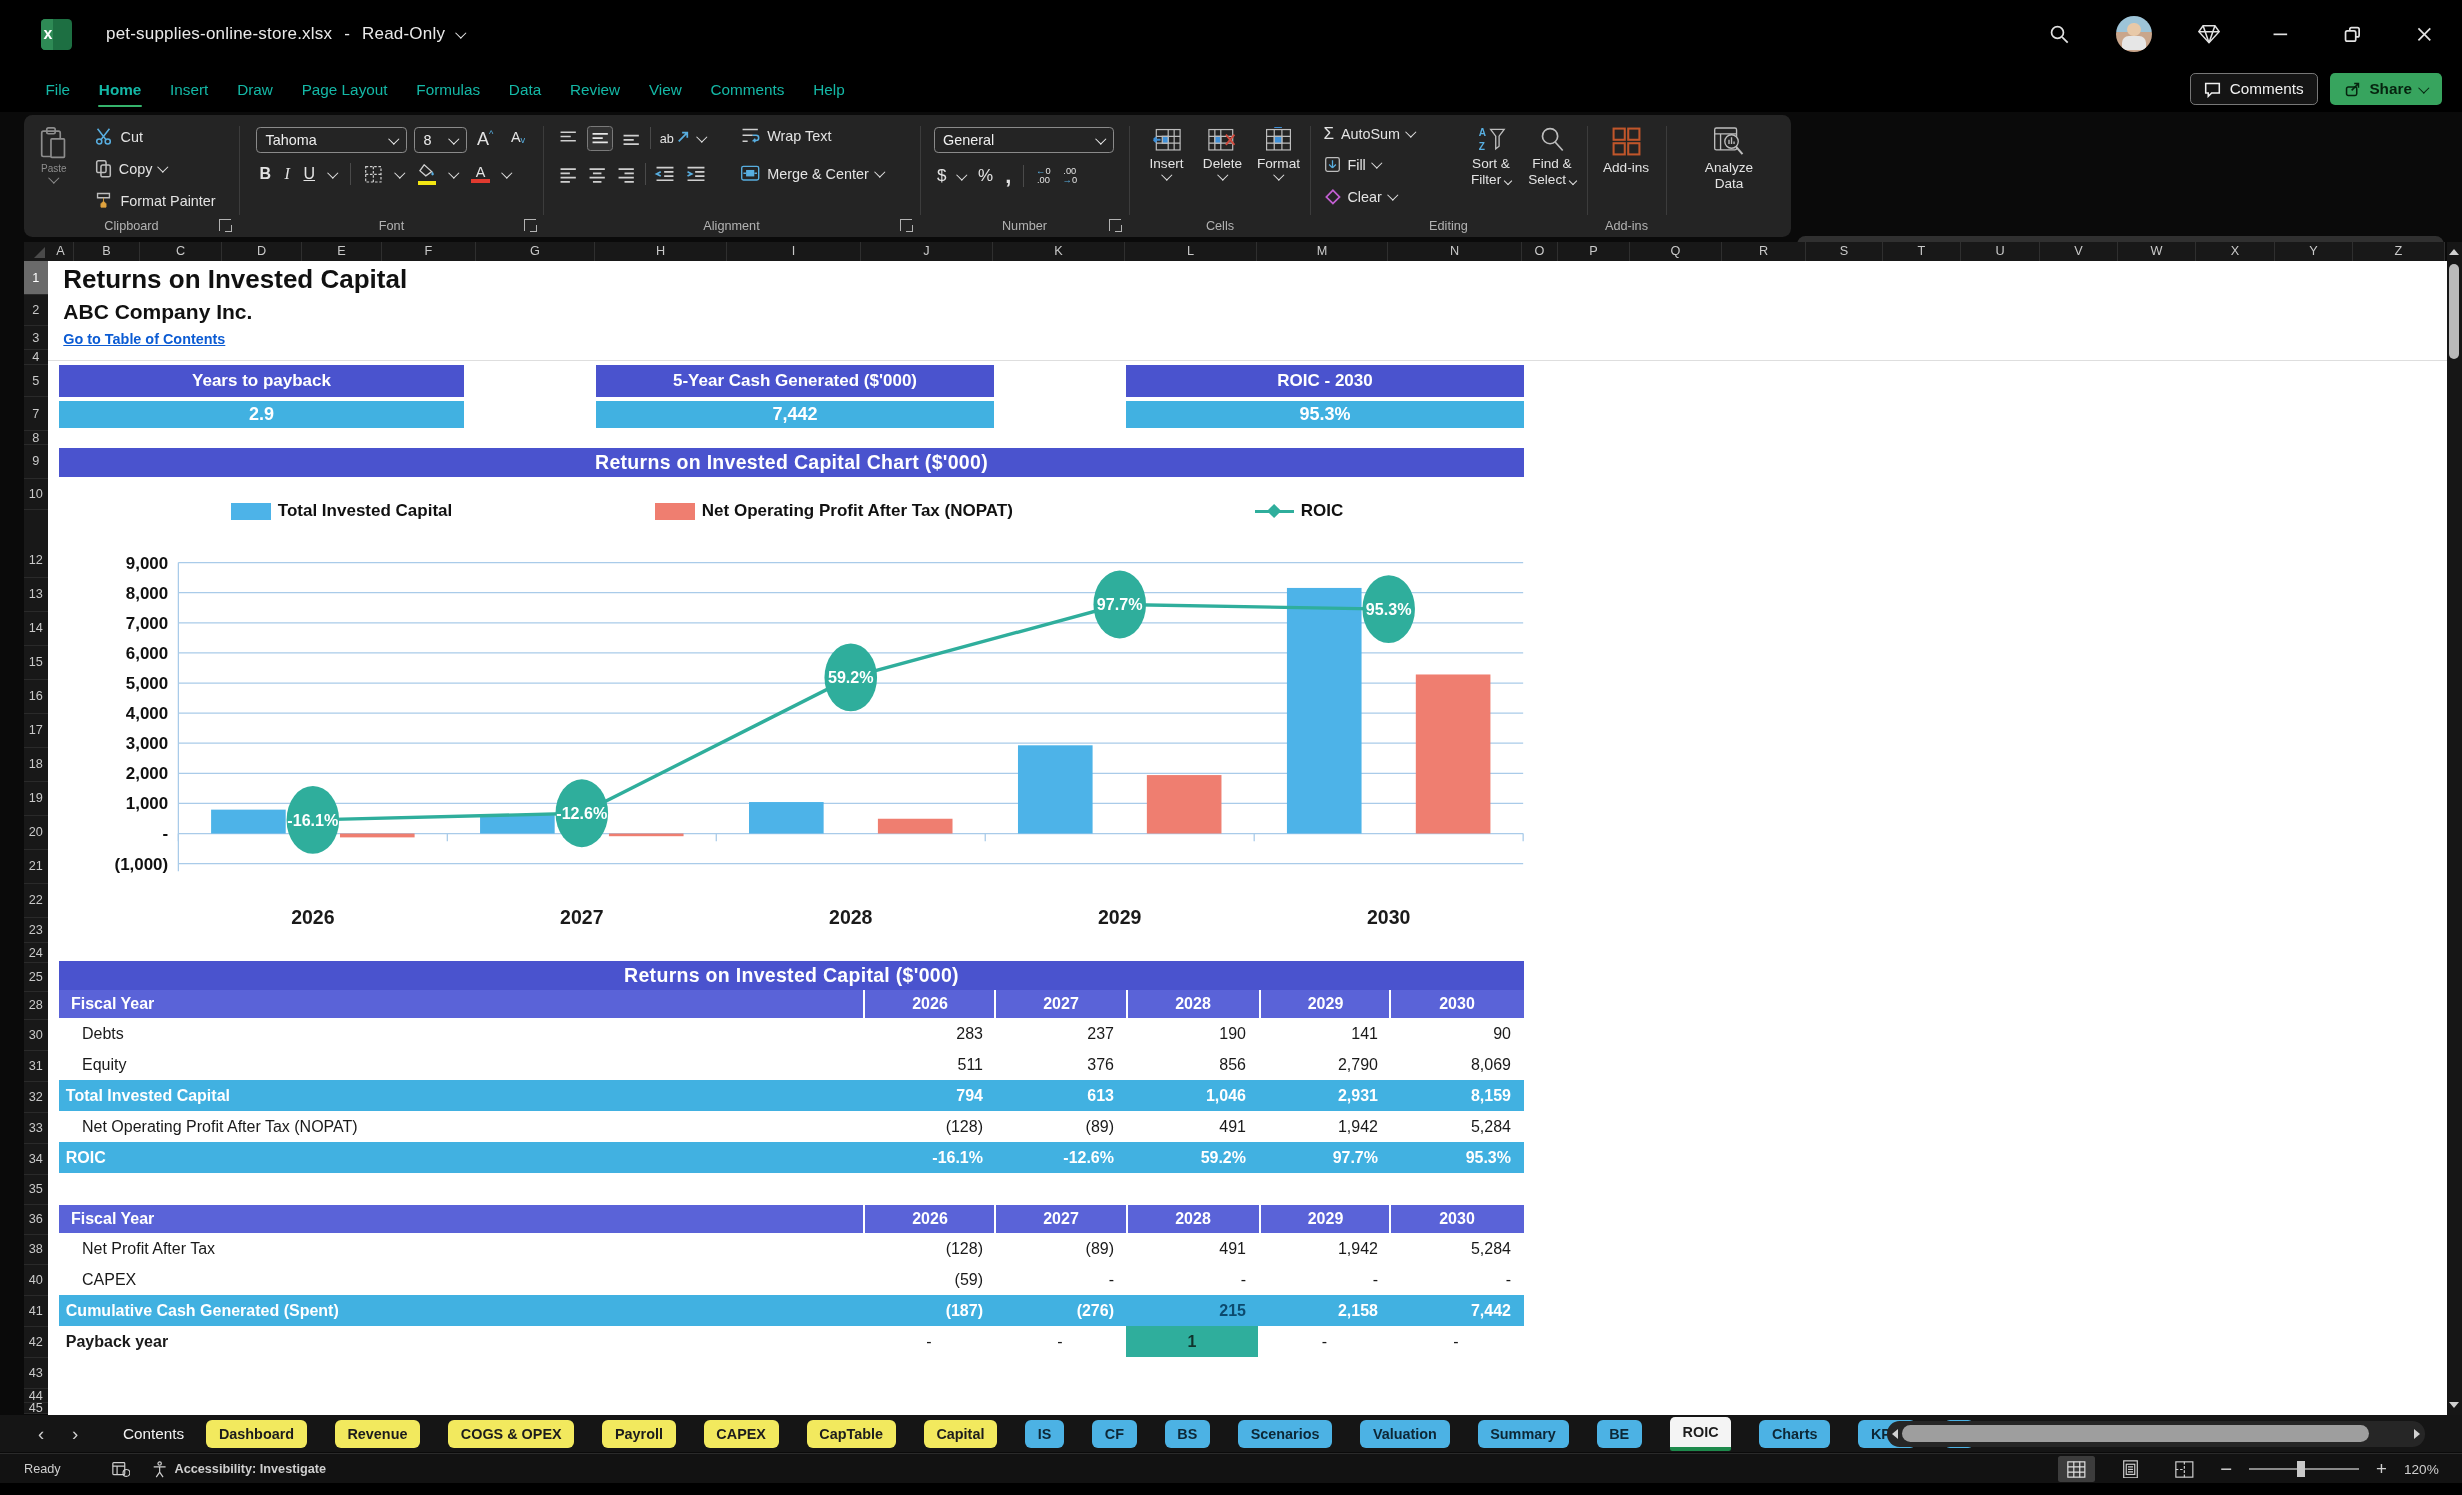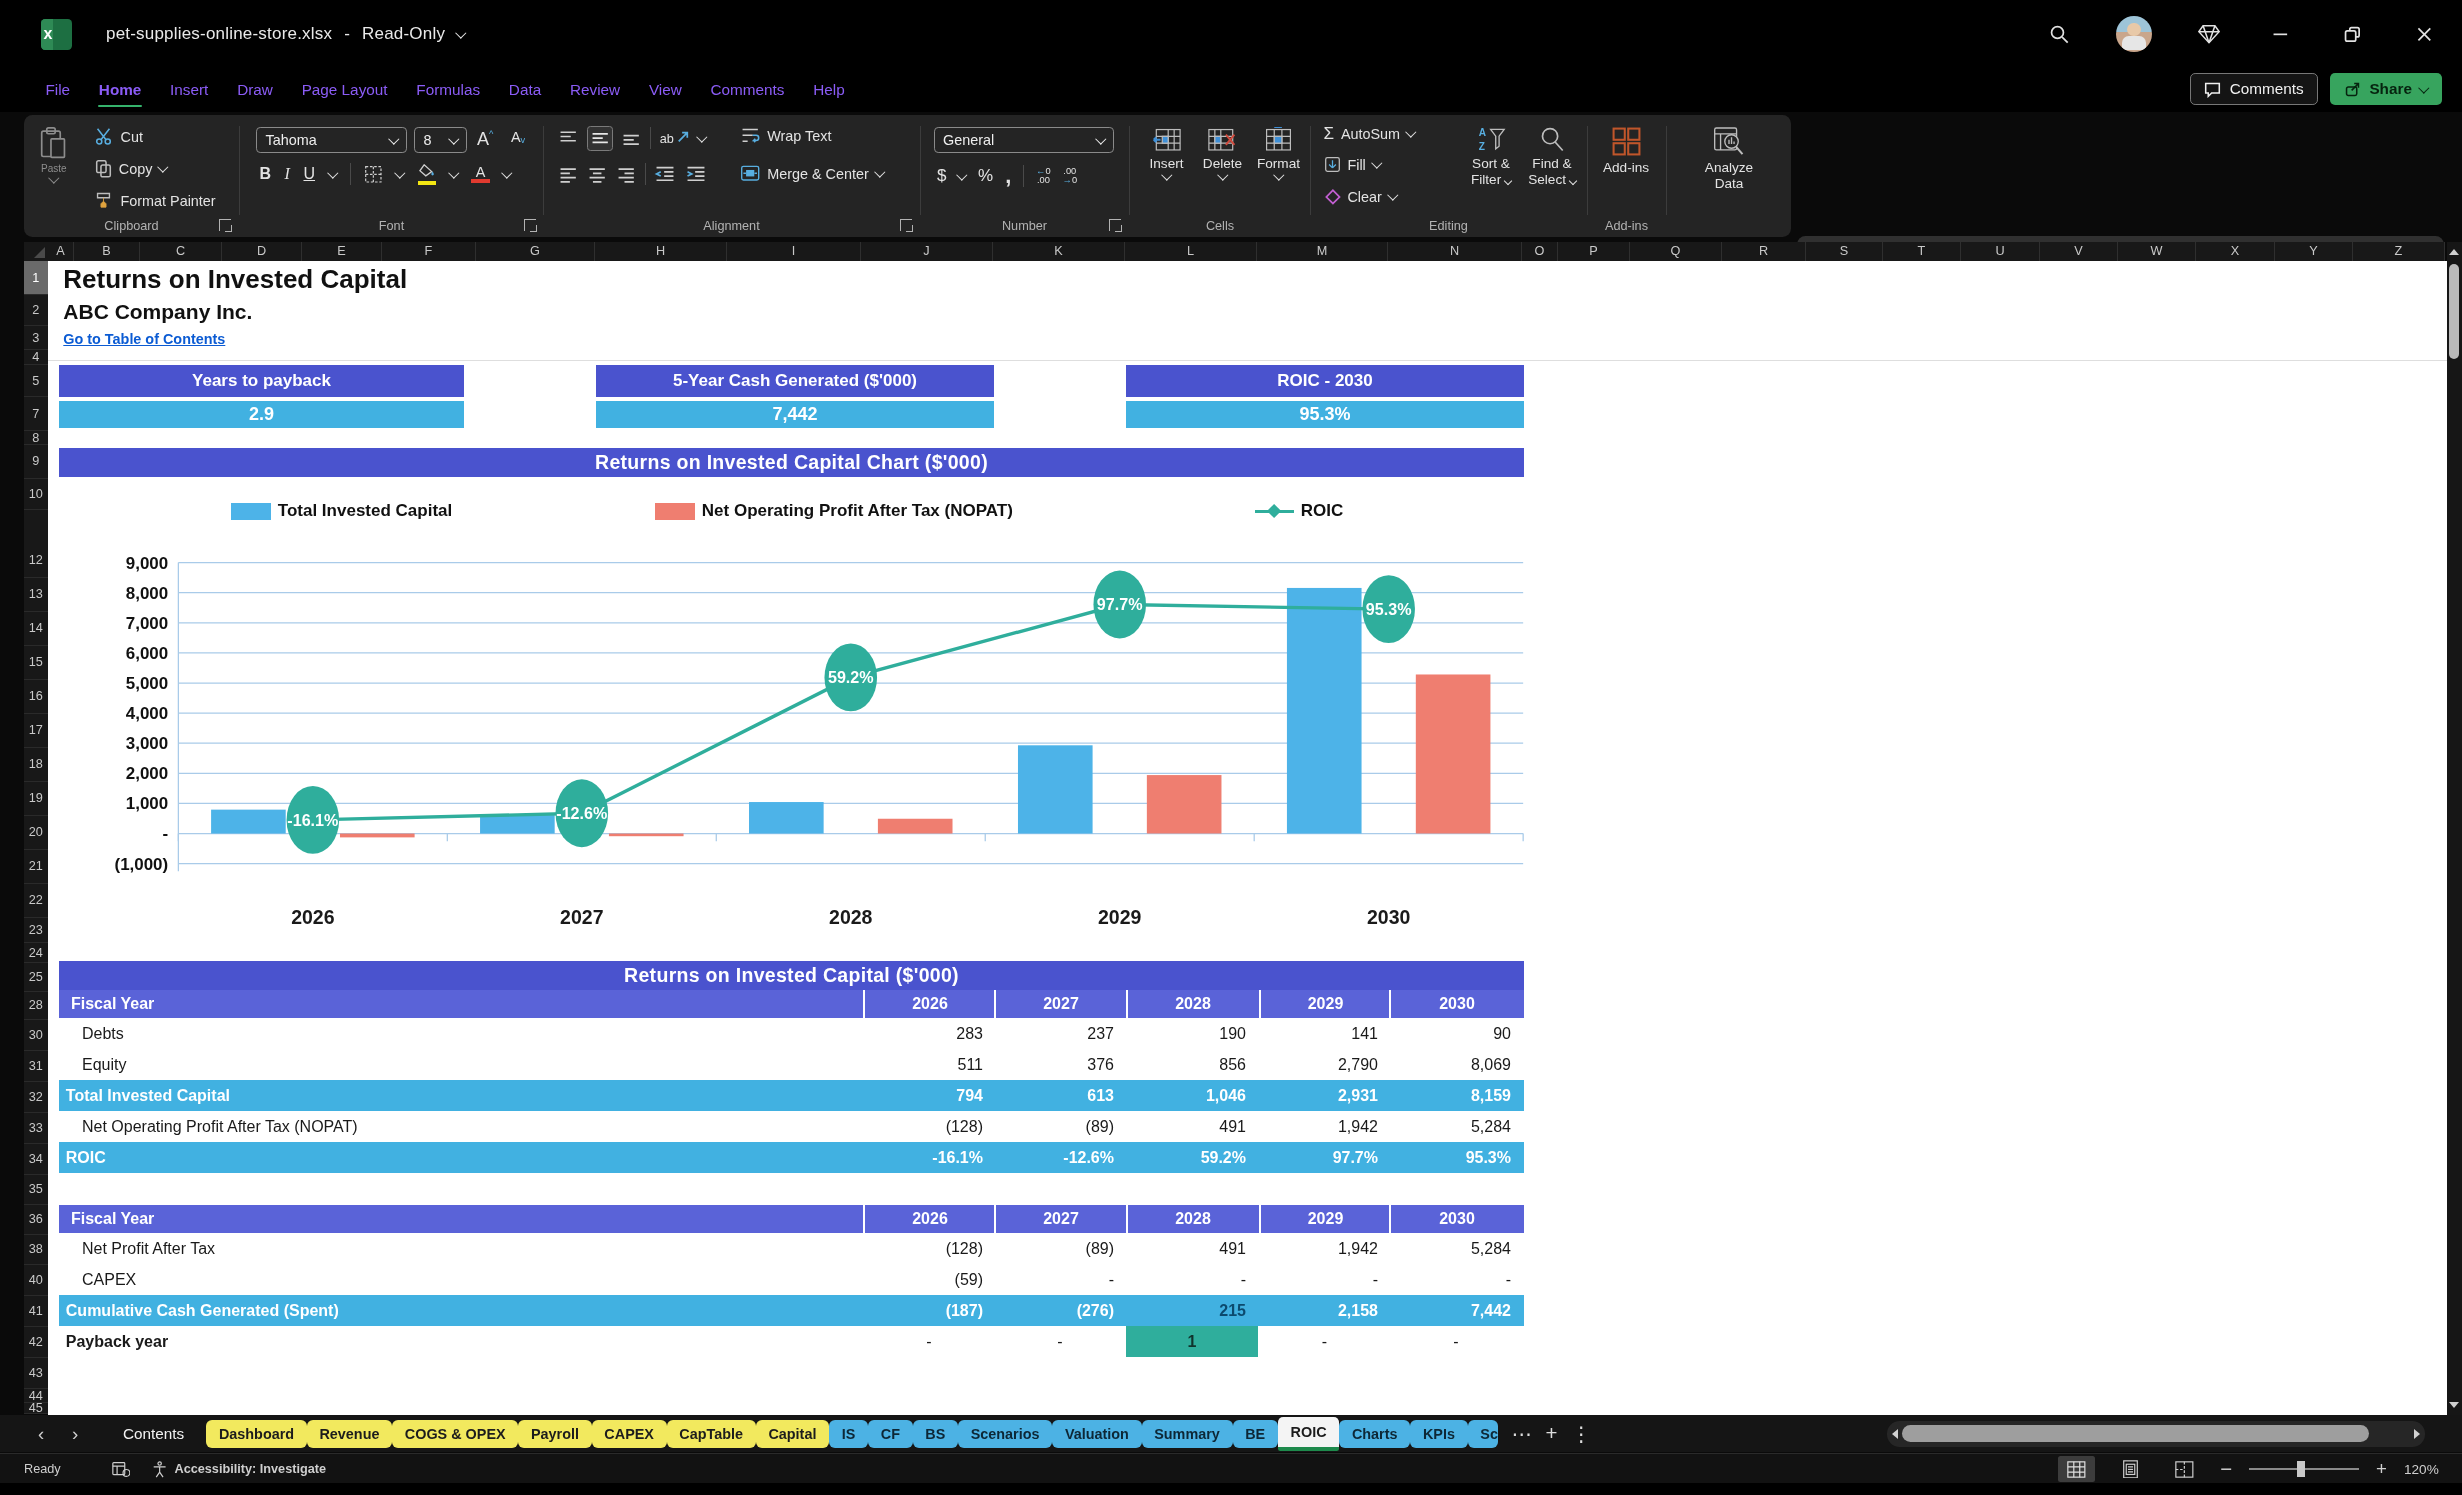--- a/index.html
+++ b/index.html
@@ -14,21 +14,21 @@
   .tb-title{margin-left:34px;font-size:17px;letter-spacing:0.2px;display:flex;gap:12px;align-items:center;}
   .tb-right{position:absolute;right:22px;top:0;height:68px;display:flex;align-items:center;gap:41px;}
   .icon-btn{width:31px;height:31px;display:flex;align-items:center;justify-content:center;color:#e2e2e2;}
   .avatar{width:36px;height:36px;border-radius:50%;background:linear-gradient(#9dc4d8 45%,#c9a68c 45%);position:relative;overflow:hidden;}
   .avatar .head{position:absolute;left:11px;top:6.8px;width:13.6px;height:13.6px;border-radius:50%;background:#e8c9a8;}
   .avatar .body{position:absolute;left:6px;top:20.4px;width:24px;height:13.6px;border-radius:6.8px 6.8px 0 0;background:#e6e6e6;}
   .chev{display:inline-block;width:7.6px;height:7.6px;border-right:1.7px solid currentColor;border-bottom:1.7px solid currentColor;transform:rotate(45deg);margin-top:-3.4px;}
 
   
   .menubar{position:absolute;left:0;top:68px;width:2462px;height:44px;background:#000;display:flex;align-items:center;padding-left:31px;}
-  .mi{padding:6.8px 14.4px;font-size:15.3px;color:#8b5cf6;position:relative;}
+  .mi{padding:6.8px 14.4px;font-size:15.3px;color:#14b8a6;position:relative;}
   .mi.active{font-weight:700;}
   .mi.active::after{content:"";position:absolute;left:13.6px;right:13.6px;bottom:-1.7px;height:2.5px;background:#35b36c;border-radius:1.7px;}
   .menu-actions{position:absolute;right:20.4px;top:5.1px;display:flex;gap:12px;align-items:center;}
   .btn-comments{display:flex;align-items:center;gap:8.5px;border:0.8px solid #777;border-radius:5.1px;height:32px;padding:0 13.6px;color:#f0f0f0;font-size:15.3px;background:#141414;}
   .btn-share{display:flex;align-items:center;gap:8.5px;border-radius:5.1px;height:32px;padding:0 13.6px;color:#06230f;font-size:15.3px;font-weight:700;background:#37a45e;}
 
   
   .ribbon{position:absolute;left:0;top:112px;width:2462px;height:130px;background:#0a0a0a;}
   .ribbon-panel{position:absolute;left:24px;top:3.4px;width:1767px;height:122px;background:#242424;border-radius:8.5px;color:#e3e3e3;}
   .rgroup{position:absolute;top:0;height:122px;}
@@ -91,21 +91,21 @@
   
   .vscroll{position:absolute;right:0;top:242px;width:15.3px;height:1173px;background:#161616;}
   .vthumb{position:absolute;left:2.5px;top:22px;width:10.2px;height:95px;background:#b9b9b9;border-radius:6px;}
   .tri-up{width:0;height:0;border-left:5.1px solid transparent;border-right:5.1px solid transparent;border-bottom:6.8px solid #cfcfcf;position:absolute;left:2.5px;top:6.8px;}
   .tri-dn{width:0;height:0;border-left:5.1px solid transparent;border-right:5.1px solid transparent;border-top:6.8px solid #cfcfcf;position:absolute;left:2.5px;bottom:6.8px;}
 
   
   .tabstrip{position:absolute;left:0;top:1415px;width:2462px;height:37px;background:#151515;display:flex;align-items:center;}
   .nav-arrow{color:#cfcfcf;font-size:18.7px;width:34px;text-align:center;}
   .contents-tab{color:#f2f2f2;font-size:15.3px;margin:0 22px 0 31px;}
-  .stabs{display:flex;align-items:center;gap:0;height:37px;}
+  .stabs{display:flex;align-items:center;gap:28px;height:37px;}
   .stab{height:28px;padding:0 12.7px;border-radius:6px;font-size:14.4px;font-weight:700;display:flex;align-items:center;white-space:nowrap;}
   .stab.yellow{background:#f2e95e;color:#1c1c1c;}
   .stab.blue{background:#4cb2e4;color:#0d2736;}
   .stab.active{background:#f4f4f4;color:#1c1c1c;height:34px;border-bottom:4.2px solid #1e8a4c;border-radius:5.1px 5.1px 2.5px 2.5px;}
   .stab.clipped{max-width:31px;overflow:hidden;padding-right:0;}
   .tab-extra{color:#dcdcdc;font-size:20.4px;margin-left:13.6px;}
   .hscroll{position:absolute;left:1887px;top:6px;width:538px;height:25.5px;background:#262626;border-radius:12.7px;}
   .hthumb{position:absolute;left:15.3px;top:4.2px;width:467px;height:17px;background:#9e9e9e;border-radius:8.5px;}
   .htri-l{position:absolute;left:5.1px;top:7.6px;width:0;height:0;border-top:5.1px solid transparent;border-bottom:5.1px solid transparent;border-right:6.8px solid #d2d2d2;}
   .htri-r{position:absolute;right:5.1px;top:7.6px;width:0;height:0;border-top:5.1px solid transparent;border-bottom:5.1px solid transparent;border-left:6.8px solid #d2d2d2;}

